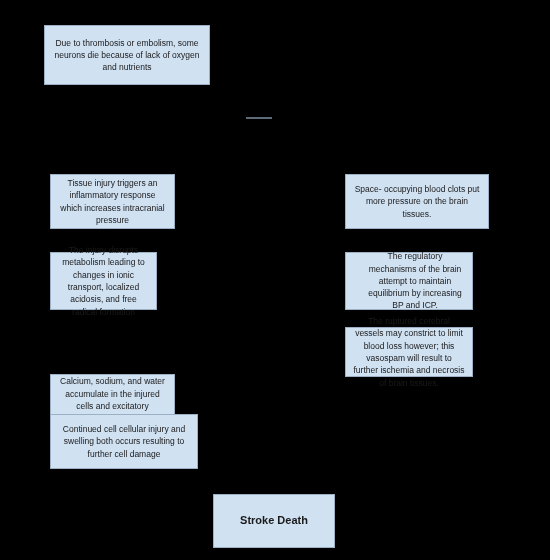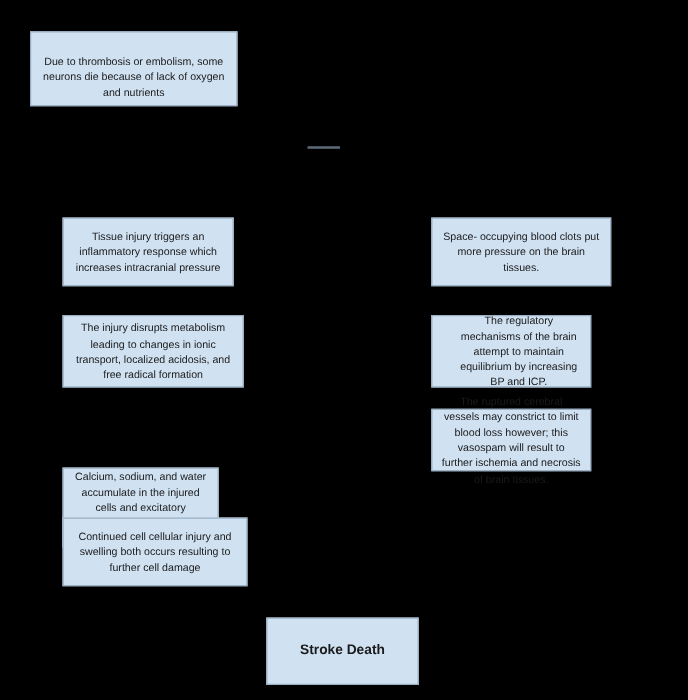--- a/index.html
+++ b/index.html
@@ -33,26 +33,26 @@
     font-size: 8.5px;
     line-height: 1.45;
     padding: 4px 7px;
     font-family: "Liberation Sans", sans-serif;
   }
   .node .txt {
     display: block;
     width: 100%;
   }
   
-  #n-thrombosis   { left: 24px;  top: 25px;  width: 166px; height: 60px; align-items: flex-end; }
+  #n-thrombosis   { left: 44px;  top: 25px;  width: 166px; height: 60px; }
   #n-hemorrhagic  { left: 319px; top: 25px;  width: 163px; height: 60px; }
   #n-infarction   { left: 155px; top: 120px; width: 205px; height: 33px; }
 
-  #n-tissue       { left: 50px;  top: 174px; width: 137px; height: 55px; }
-  #n-metabolism   { left: 50px;  top: 252px; width: 145px; height: 58px; }
+  #n-tissue       { left: 50px;  top: 174px; width: 125px; height: 55px; }
+  #n-metabolism   { left: 50px;  top: 252px; width: 107px; height: 58px; }
   #n-calcium      { left: 50px;  top: 334px; width: 125px; height: 64px; margin-top: 40px; }
   #n-continued    { left: 50px;  top: 414px; width: 148px; height: 55px; }
 
   #n-clots        { left: 345px; top: 174px; width: 144px; height: 55px; }
   #n-regulatory   { left: 345px; top: 252px; width: 128px; height: 58px; padding-left: 19px; }
   #n-ruptured     { left: 345px; top: 327px; width: 128px; height: 50px; }
 
   #n-braindeath   { left: 213px; top: 494px; width: 122px; height: 54px;
                     font-size: 11px; font-weight: bold; }
 

